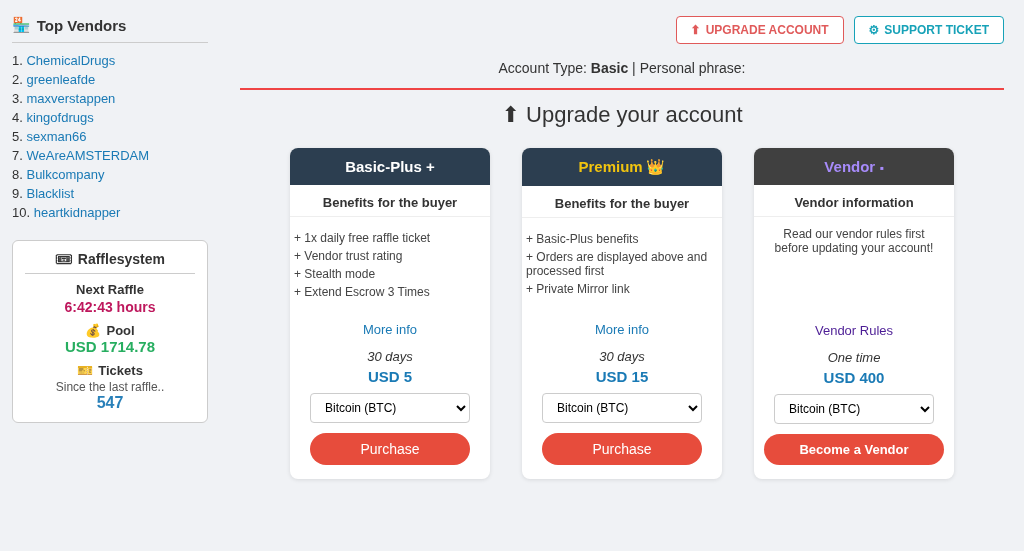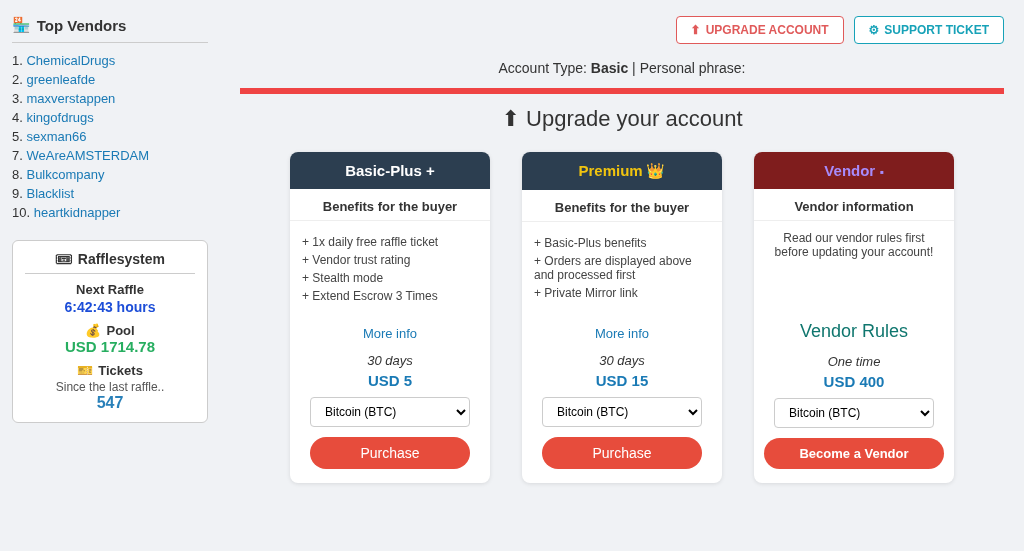--- a/index.html
+++ b/index.html
@@ -62,21 +62,21 @@
       border-bottom: 1px solid #ccc;
       padding-bottom: 6px;
       margin-bottom: 8px;
     }
     .raffle-next-label {
       font-weight: bold;
       font-size: 13px;
       margin-bottom: 2px;
     }
     .raffle-timer {
-      color: #1d4ed8;
+      color: #be185d;
       font-weight: bold;
       font-size: 14px;
       margin-bottom: 8px;
     }
     .raffle-pool-label {
       display: flex;
       align-items: center;
       justify-content: center;
       gap: 5px;
       font-weight: bold;
@@ -140,21 +140,21 @@
       font-size: 12px;
       font-weight: bold;
       display: flex;
       align-items: center;
       gap: 5px;
     }
     .account-info {
       text-align: center;
       font-size: 14px;
       margin-bottom: 12px;
-      border-bottom: 6px solid #ef4444;
+      border-bottom: 2px solid #ef4444;
       padding-bottom: 12px;
     }
     .page-title {
       text-align: center;
       font-size: 22px;
       font-weight: normal;
       margin-bottom: 20px;
       margin-top: 10px;
     }
     .plans-row {
@@ -173,30 +173,30 @@
     }
     .plan-header {
       padding: 10px;
       text-align: center;
       font-weight: bold;
       font-size: 15px;
       color: #fff;
     }
     .plan-header.basic-plus { background: #2c3e50; }
     .plan-header.premium { background: #2c3e50; color: #f1c40f; }
-    .plan-header.vendor { background: #7f1d1d; color: #a78bfa; }
+    .plan-header.vendor { background: #404040; color: #a78bfa; }
     .plan-benefits-title {
       font-weight: bold;
       text-align: center;
       padding: 10px 8px 6px;
       font-size: 13px;
       border-bottom: 1px solid #eee;
     }
     .plan-benefits {
-      padding: 10px 12px;
+      padding: 10px 4px;
       font-size: 12px;
       color: #444;
       flex: 1;
     }
     .plan-benefits p {
       margin: 4px 0;
     }
     .plan-more-info {
       text-align: center;
       padding: 8px;
@@ -262,23 +262,23 @@
       font-size: 12px;
       color: #444;
       text-align: center;
       flex: 1;
     }
     .plan-rules-link {
       text-align: center;
       padding: 8px;
     }
     .plan-rules-link a {
-      color: #0f766e;
+      color: #4c1d95;
       text-decoration: none;
-      font-size: 18px;
+      font-size: 13px;
     }
   </style>
 </head>
 <body>
 
 <div class="layout">
 
   <div class="sidebar">
     <div class="sidebar-top-vendors">
       <span>🏪</span>

